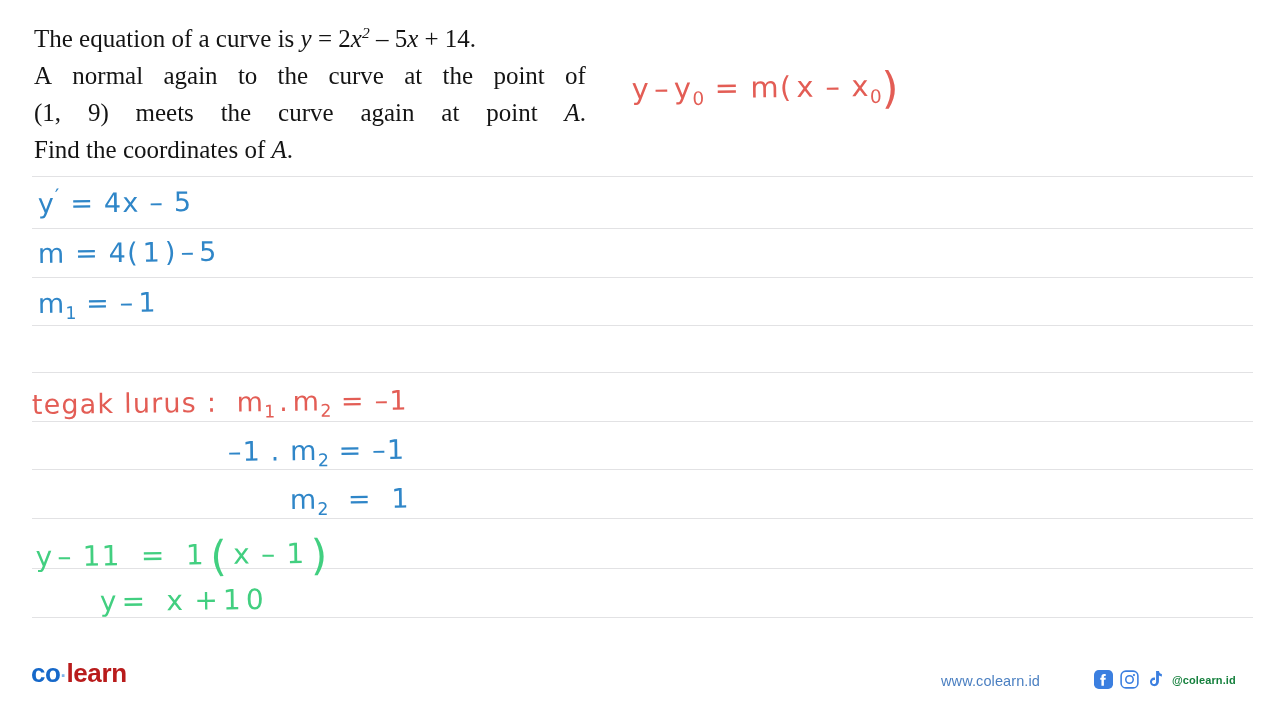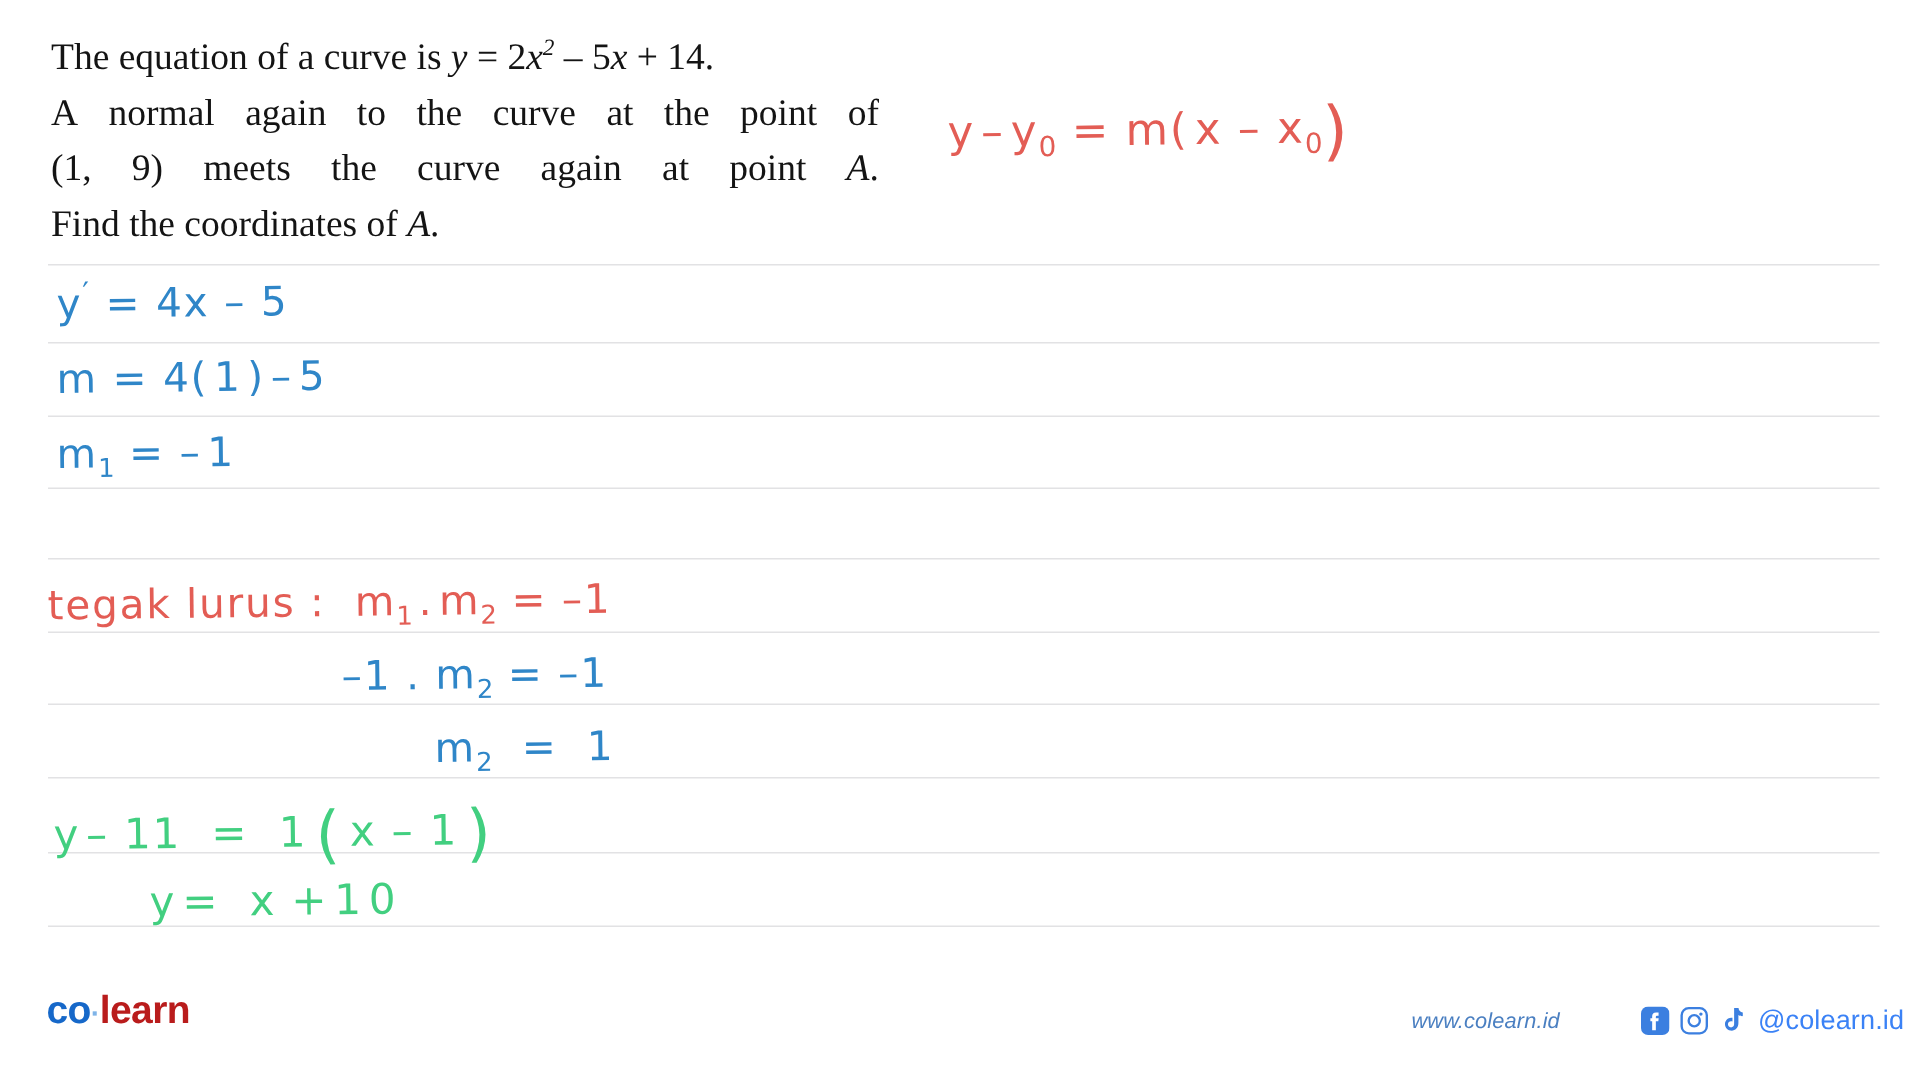--- a/index.html
+++ b/index.html
@@ -106,36 +106,36 @@
   .logo .dot   { color: #7fb4e8; font-size: 19px; }
   .logo .learn { color: #b91c1c; }
 
   .site {
     position: absolute;
     left: 941px;
     top: 673px;
     font-size: 14.5px;
     color: #4a7fc1;
     letter-spacing: 0.1px;
-    font-style: italic;
   }
   .social {
     position: absolute;
     left: 1094px;
     top: 670px;
     display: flex;
     align-items: center;
     gap: 7px;
   }
   .social svg { display: block; }
   .handle {
-    font-size: 18px;
-    color: #3b82f6;
+    font-size: 11px;
+    color: #15803d;
     letter-spacing: 0.1px;
     margin-left: 2px;
+    font-weight: bold;
   }
 </style>
 </head>
 <body>
 
 <div class="page">
 
   <div class="problem">
     <span class="ln"><span>The equation of a curve is </span><span class="eqi">y</span><span> = 2</span><span class="eqi">x</span><span class="sup">2</span><span> – 5</span><span class="eqi">x</span><span> + 14.</span></span>
 

